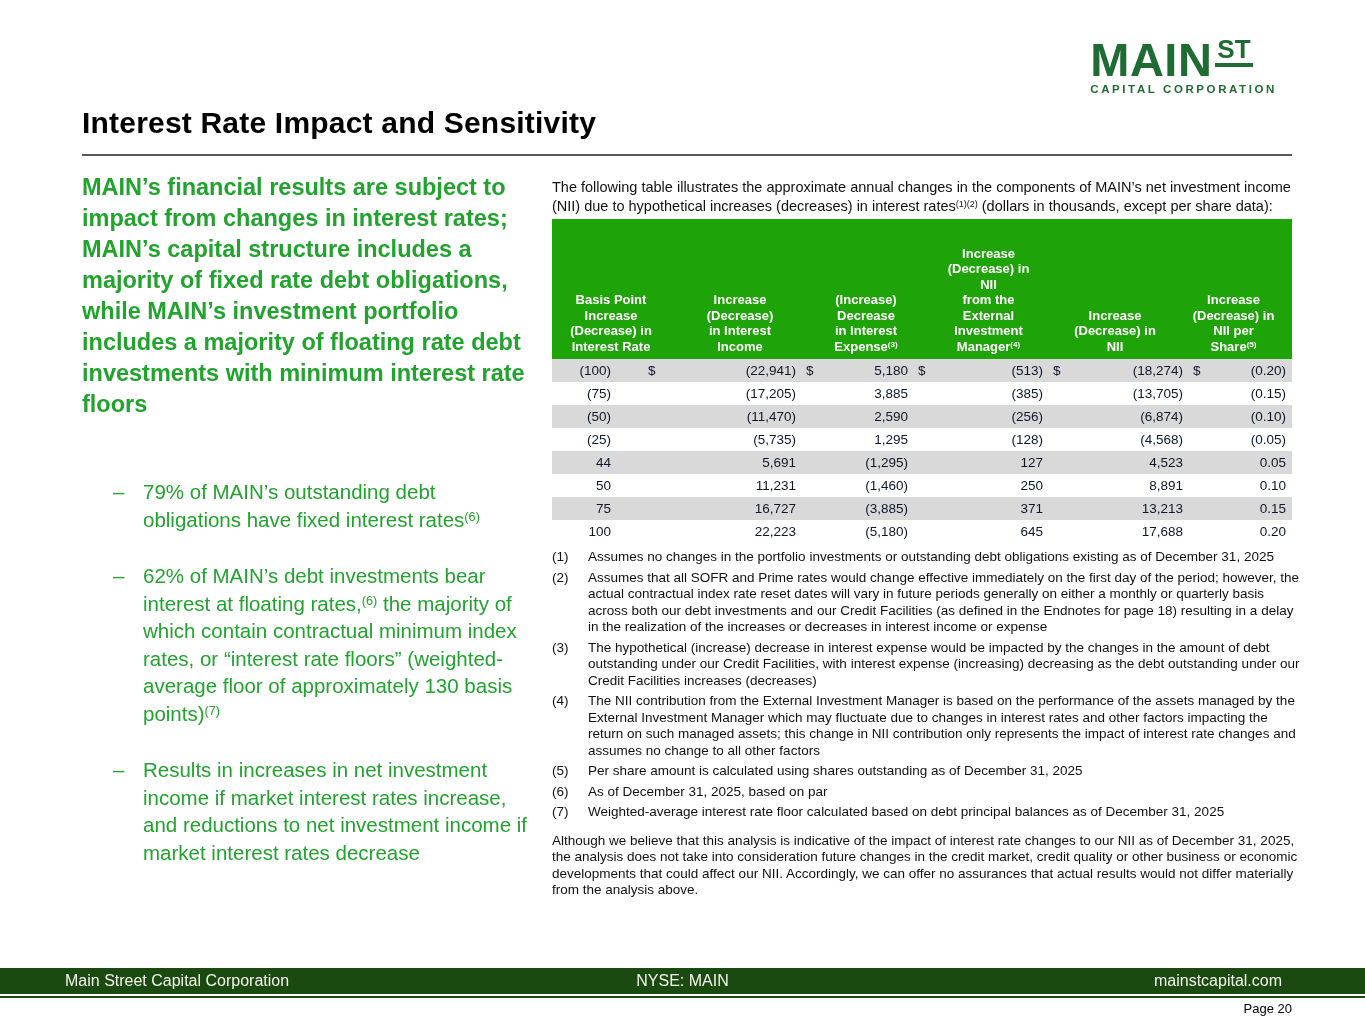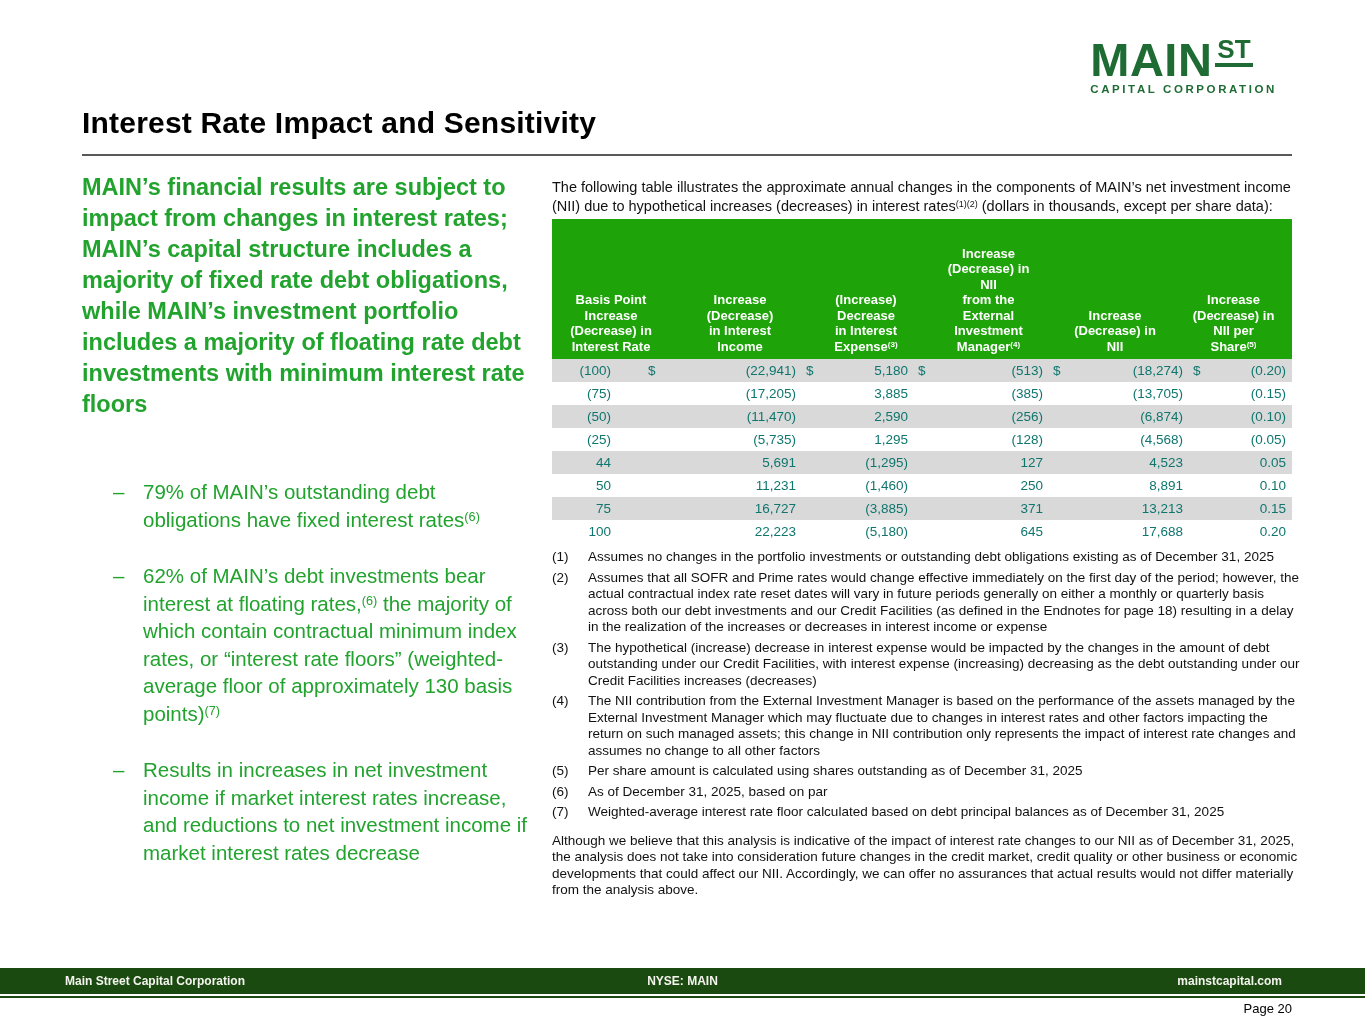--- a/index.html
+++ b/index.html
@@ -35,34 +35,34 @@
   .bullet{display:flex;color:var(--text-green);font-size:20.5px;line-height:27.5px;margin-bottom:29px;padding-left:31px;}
   .bullet .marker{flex:none;width:30px;}
 
   
   .right-panel{position:absolute;left:552px;top:178px;width:752px;}
   .intro{font-size:14.5px;line-height:19px;color:#111;width:748px;}
 
   .table{width:740px;margin-top:3px;}
   .thead{display:grid;grid-template-columns:118px 140px 112px 133px 120px 117px;background:var(--bright-green);height:140px;align-items:end;}
   .th{color:#fff;font-weight:bold;font-size:13px;line-height:15.5px;text-align:center;padding-bottom:5px;white-space:nowrap;}
-  .tr{display:grid;grid-template-columns:92px 158px 112px 135px 140px 103px;height:23px;align-items:center;font-size:13.5px;color:#0f766e;}
+  .tr{display:grid;grid-template-columns:92px 158px 112px 135px 140px 103px;height:23px;align-items:center;font-size:13.5px;color:#0f172a;}
   .tr.shade{background:var(--shade);}
   .td.first{text-align:right;padding-right:33px;}
   .td.money{display:flex;justify-content:space-between;padding:0 6px 0 4px;}
   .td.money .dollar{min-width:8px;text-align:left;}
 
   .footnote-list{margin-top:6px;}
   .fn{display:flex;font-size:13.5px;line-height:16.5px;margin-top:4px;}
   .fn-num{flex:none;width:36px;}
   .fn-text{flex:1;}
   .closing{margin-top:12px;font-size:13.5px;line-height:16.5px;width:748px;}
 
   
-  .footer-bar{position:absolute;left:0;top:968px;width:1365px;height:26px;background:var(--dark-green);color:#f4f4ee;font-weight:bold;font-size:12px;line-height:26px;}
+  .footer-bar{position:absolute;left:0;top:968px;width:1365px;height:26px;background:var(--dark-green);color:#f4f4ee;font-weight:normal;font-size:16px;line-height:26px;}
   .footer-bar .company{position:absolute;left:65px;}
   .footer-bar .ticker{position:absolute;left:0;width:100%;text-align:center;}
   .footer-bar .website{position:absolute;right:83px;}
   .footer-rule{position:absolute;left:0;top:996px;width:1365px;height:2px;background:var(--dark-green);}
   .page-number{position:absolute;top:1001px;right:73px;font-size:13px;color:#000;}
 </style>
 </head>
 <body>
 
 <div class="slide">

